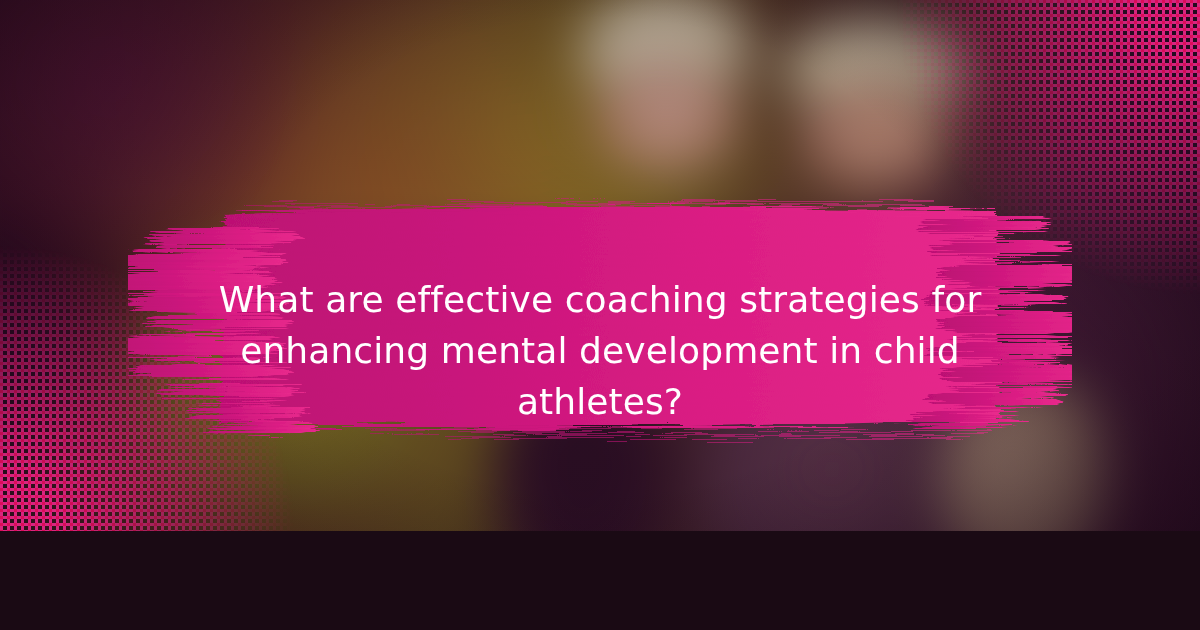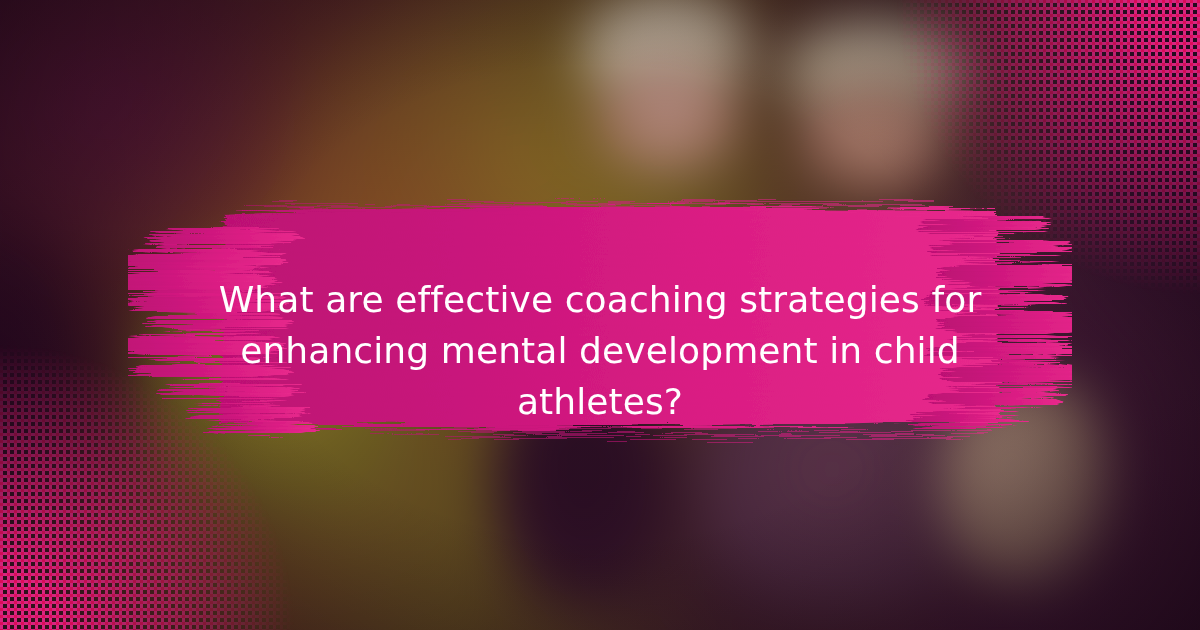--- a/index.html
+++ b/index.html
@@ -7,21 +7,21 @@
     padding: 0;
     background: #1a0a14;
   }
   body {
     font-family: "DejaVu Sans", "Liberation Sans", sans-serif;
   }
 
   #card {
     position: relative;
     width: 1200px;
-    height: 630px;
+    height: 531px;
     overflow: hidden;
     background: #2a0f1e;
   }
 
   
   .photo-layer {
     position: absolute;
     inset: -60px;
     filter: blur(26px) saturate(1.05);
   }

